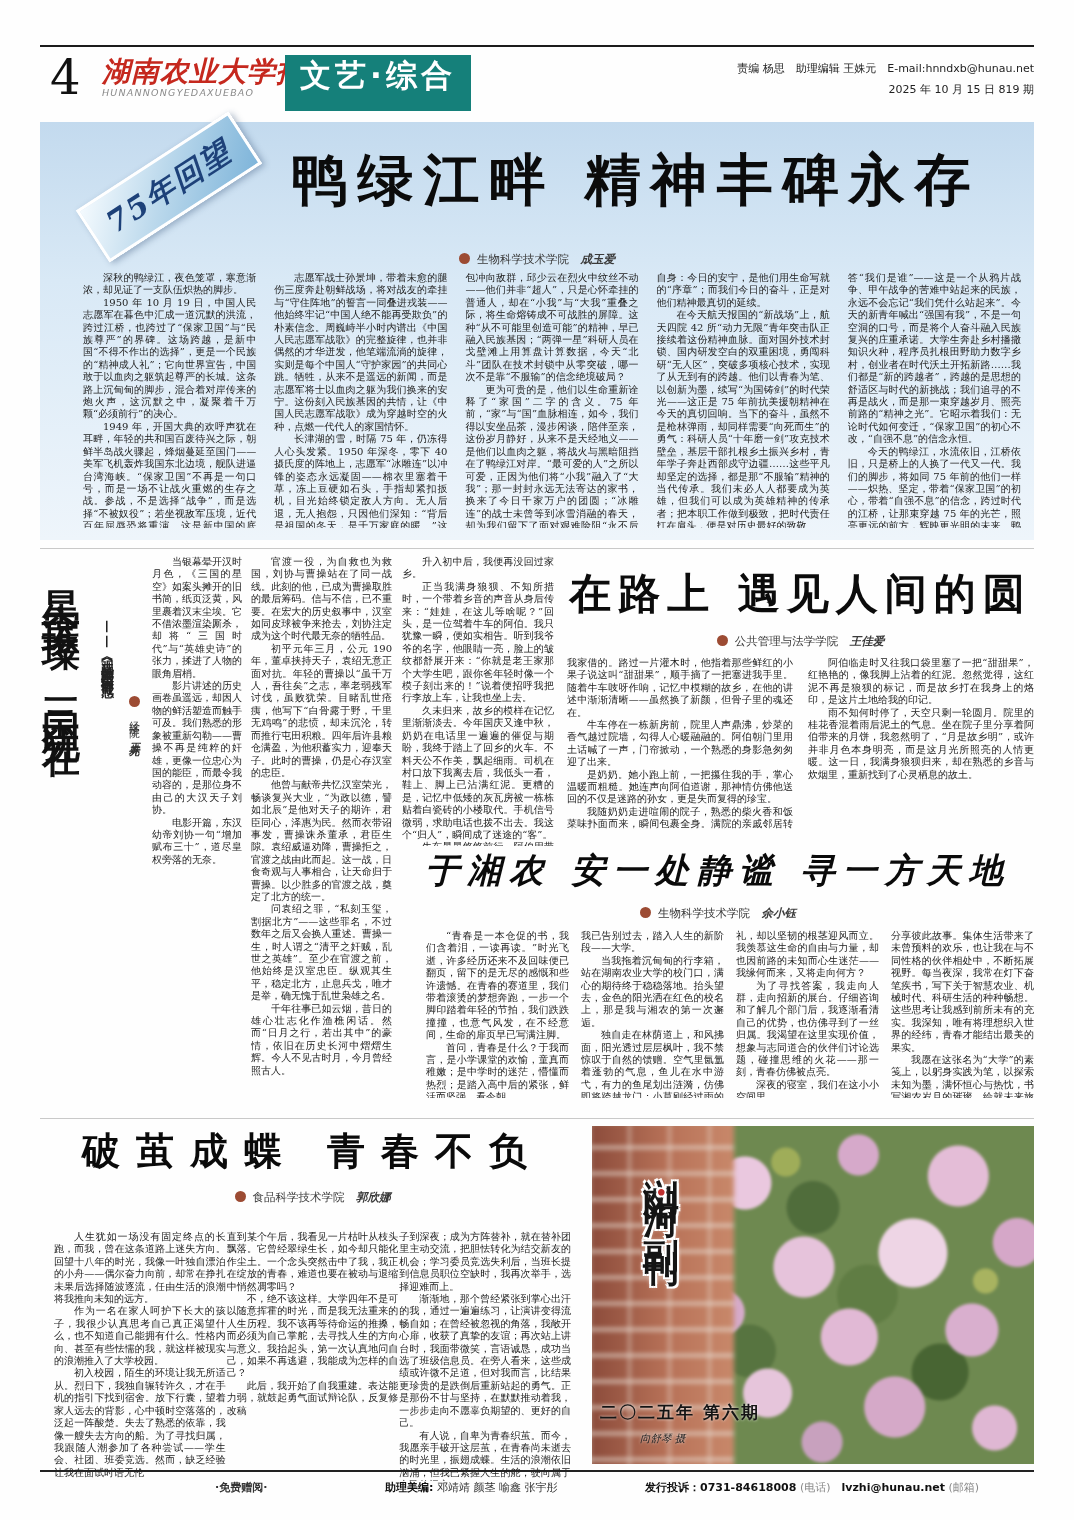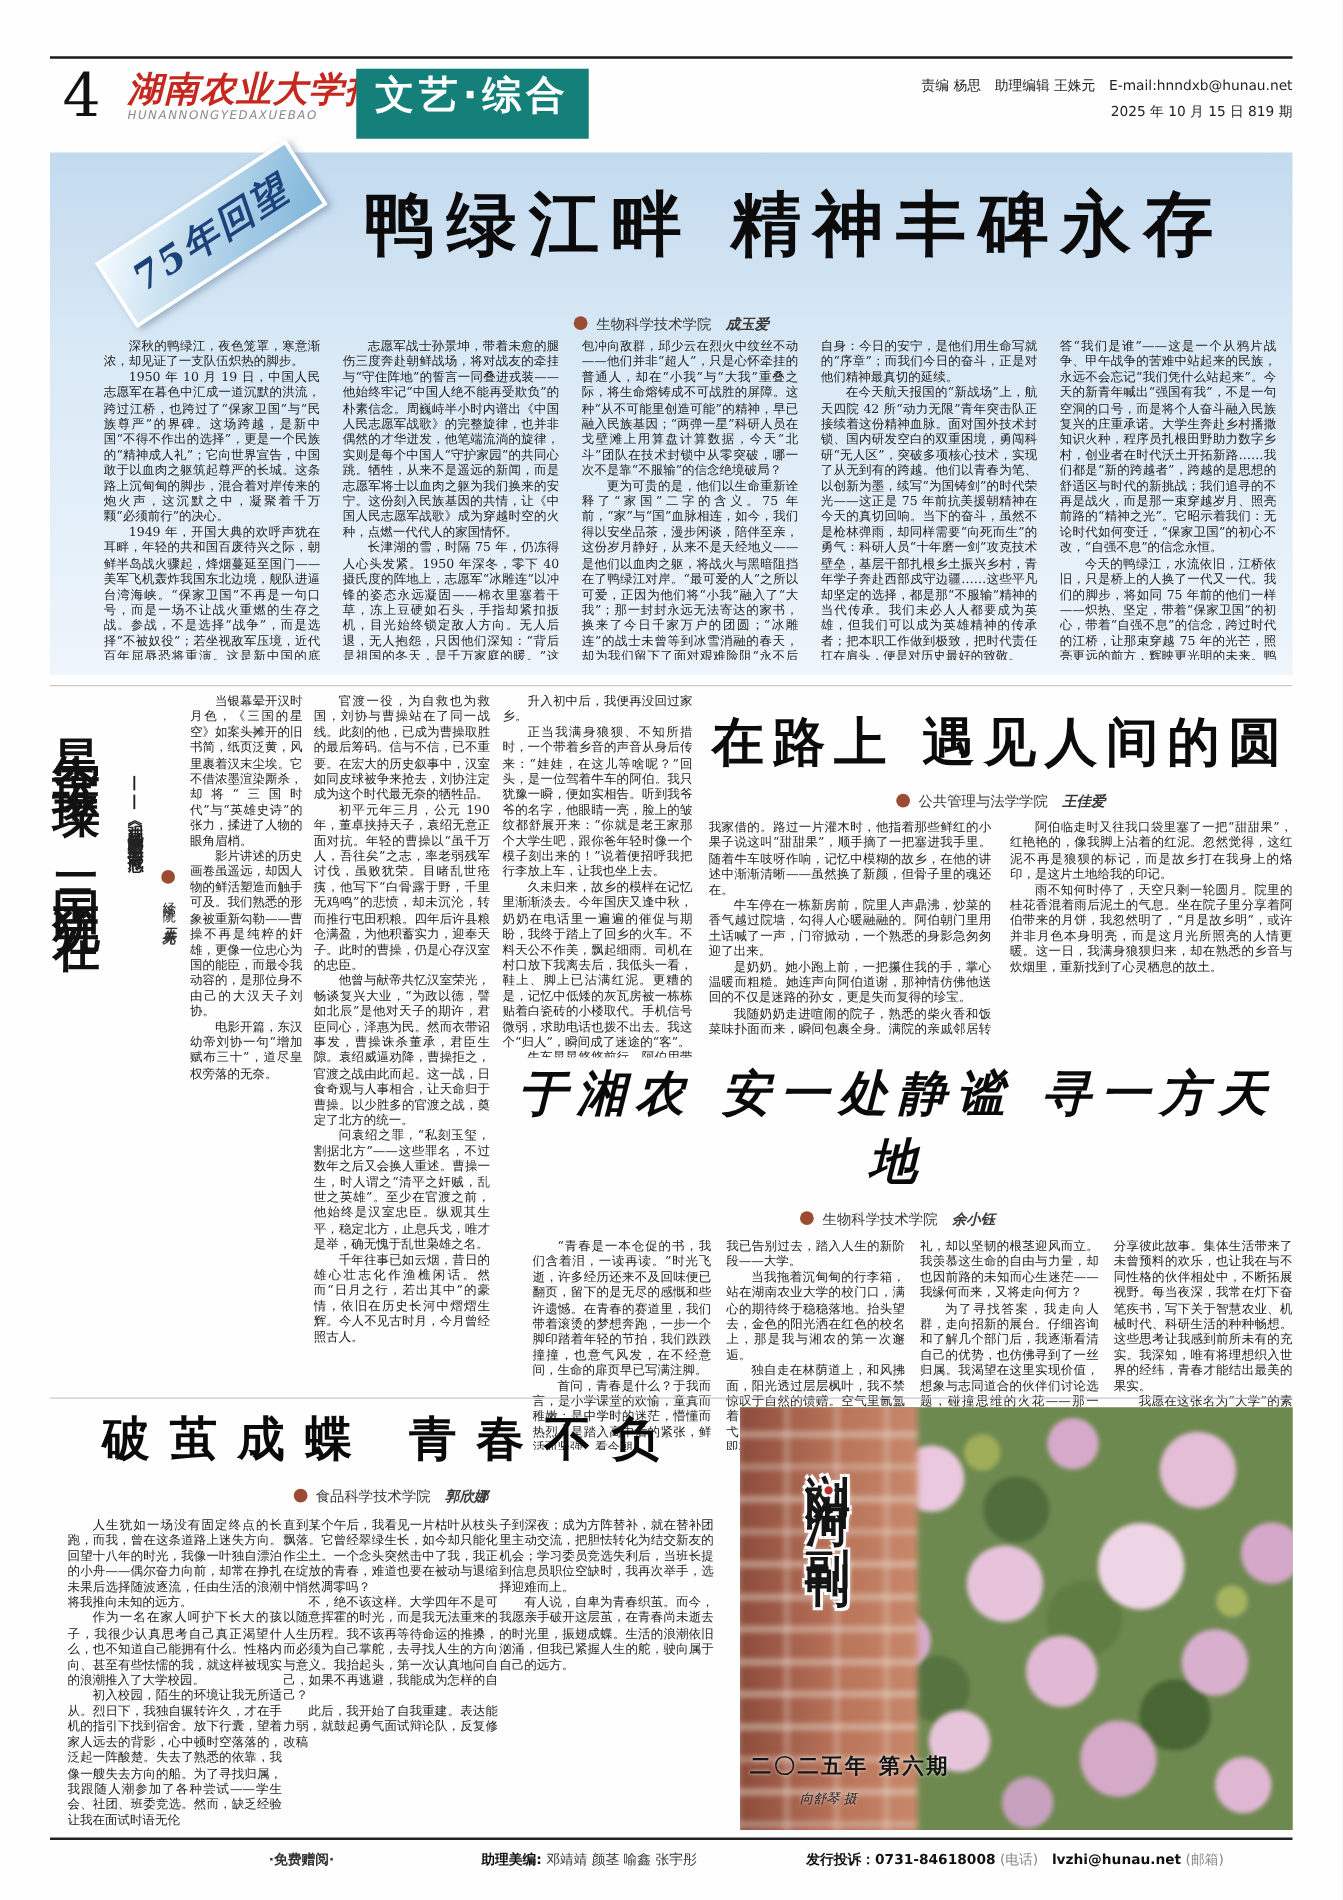--- a/index.html
+++ b/index.html
@@ -57,29 +57,29 @@
   
   .zailu{position:absolute;left:402px;top:556px;width:632px;height:290px;display:flex;}
   .zl-col1{width:152px;flex:none;margin-right:13px;height:100%;}
   .zl-right{flex:1;display:flex;flex-direction:column;}
   .zl-headline{text-align:center;font-size:42px;font-weight:900;letter-spacing:7px;color:#0b0b0b;margin-top:10px;}
   .zl-byline{text-align:center;margin:12px 0 8px;}
   .zl-cols{display:flex;gap:15px;height:172px;}
 
   
   .yx{position:absolute;left:402px;top:848px;width:632px;height:264px;}
-  .yx-title{text-align:center;font-size:39px;font-weight:900;font-style:italic;letter-spacing:8px;color:#0a0a0a;}
+  .yx-title{text-align:center;font-size:34px;font-weight:900;font-style:italic;letter-spacing:8px;color:#0a0a0a;}
   .yx-byline{text-align:center;margin:12px 0 9px;}
   .yx-cols{display:flex;gap:12px;height:168px;padding-left:24px;}
 
   
   .pj{position:absolute;left:40px;top:1126px;width:545px;height:338px;}
   .pj-title{text-align:center;font-size:38px;font-weight:900;letter-spacing:16px;color:#0a0a0a;
             font-family:"DejaVu Sans","Liberation Sans",sans-serif;}
-  .pj-byline{text-align:center;margin:13px 0 10px;}
+  .pj-byline{text-align:center;margin:13px 0 26px;}
   .pj-cols{display:flex;gap:1px;height:250px;padding:0 14px;}
 
   
   .photo{position:absolute;left:592px;top:1126px;width:442px;height:338px;overflow:hidden;background:#6d8a4c;}
   .photo-bg{position:absolute;inset:-6px;
     background-color:#6d8a4c;
     background-image:
       radial-gradient(circle at 15% 8%,  #dfb0d4 0 22px, transparent 23px),
       radial-gradient(circle at 35% 18%, #ecc7e0 0 26px, transparent 27px),
       radial-gradient(circle at 60% 10%, #d9a8cc 0 20px, transparent 21px),
@@ -271,20 +271,21 @@
           <p>作为一名在家人呵护下长大的孩子，我很少认真思考自己真正渴望什么，也不知道自己能拥有什么。性格内向、甚至有些怯懦的我，就这样被现实的浪潮推入了大学校园。</p>
           <p>初入校园，陌生的环境让我无所适从。烈日下，我独自辗转许久，才在手机的指引下找到宿舍。放下行囊，望着家人远去的背影，心中顿时空落落的，泛起一阵酸楚。失去了熟悉的依靠，我像一艘失去方向的船。为了寻找归属，我跟随人潮参加了各种尝试——学生会、社团、班委竞选。然而，缺乏经验让我在面试时语无伦</p>
         </div>
       <div class="art-col" data-cont="true">
           <p>直到某个午后，我看见一片枯叶从枝头飘落。它曾经翠绿生长，如今却只能化作尘土。一个念头突然击中了我，我正在绽放的青春，难道也要在被动与退缩中悄然凋零吗？</p>
           <p>不，绝不该这样。大学四年不是可以随意挥霍的时光，而是我无法重来的人生历程。我不该再等待命运的推搡，而必须为自己掌舵，去寻找人生的方向与意义。我抬起头，第一次认真地问自己，如果不再逃避，我能成为怎样的自己？</p>
           <p>此后，我开始了自我重建。表达能力弱，就鼓起勇气面试辩论队，反复修改稿</p>
         </div>
       <div class="art-col" data-cont="true">
           <p>子到深夜；成为方阵替补，就在替补团里主动交流，把胆怯转化为结交新友的机会；学习委员竞选失利后，当班长提到信息员职位空缺时，我再次举手，选择迎难而上。</p>
+          <p>渐渐地，那个曾经紧张到掌心出汗的我，通过一遍遍练习，让演讲变得流畅自如；在曾经被忽视的角落，我敞开心扉，收获了真挚的友谊；再次站上讲台时，我面带微笑，言语诚恳，成功当选了班级信息员。在旁人看来，这些成绩或许微不足道，但对我而言，比结果更珍贵的是跌倒后重新站起的勇气。正是那份不甘与坚持，在默默推动着我，一步步走向不愿辜负期望的、更好的自己。</p>
           <p>有人说，自卑为青春织茧。而今，我愿亲手破开这层茧，在青春尚未逝去的时光里，振翅成蝶。生活的浪潮依旧汹涌，但我已紧握人生的舵，驶向属于自己的远方。</p>
         </div>
     </div>
   </div>
 
   <div class="photo">
     <div class="photo-bg"></div>
     <div class="photo-tower"></div>
     <div class="photo-title"><span>浏阳河</span><span class="dot">·</span><span>副刊</span></div>
     <div class="photo-issue">二〇二五年  第六期</div>

